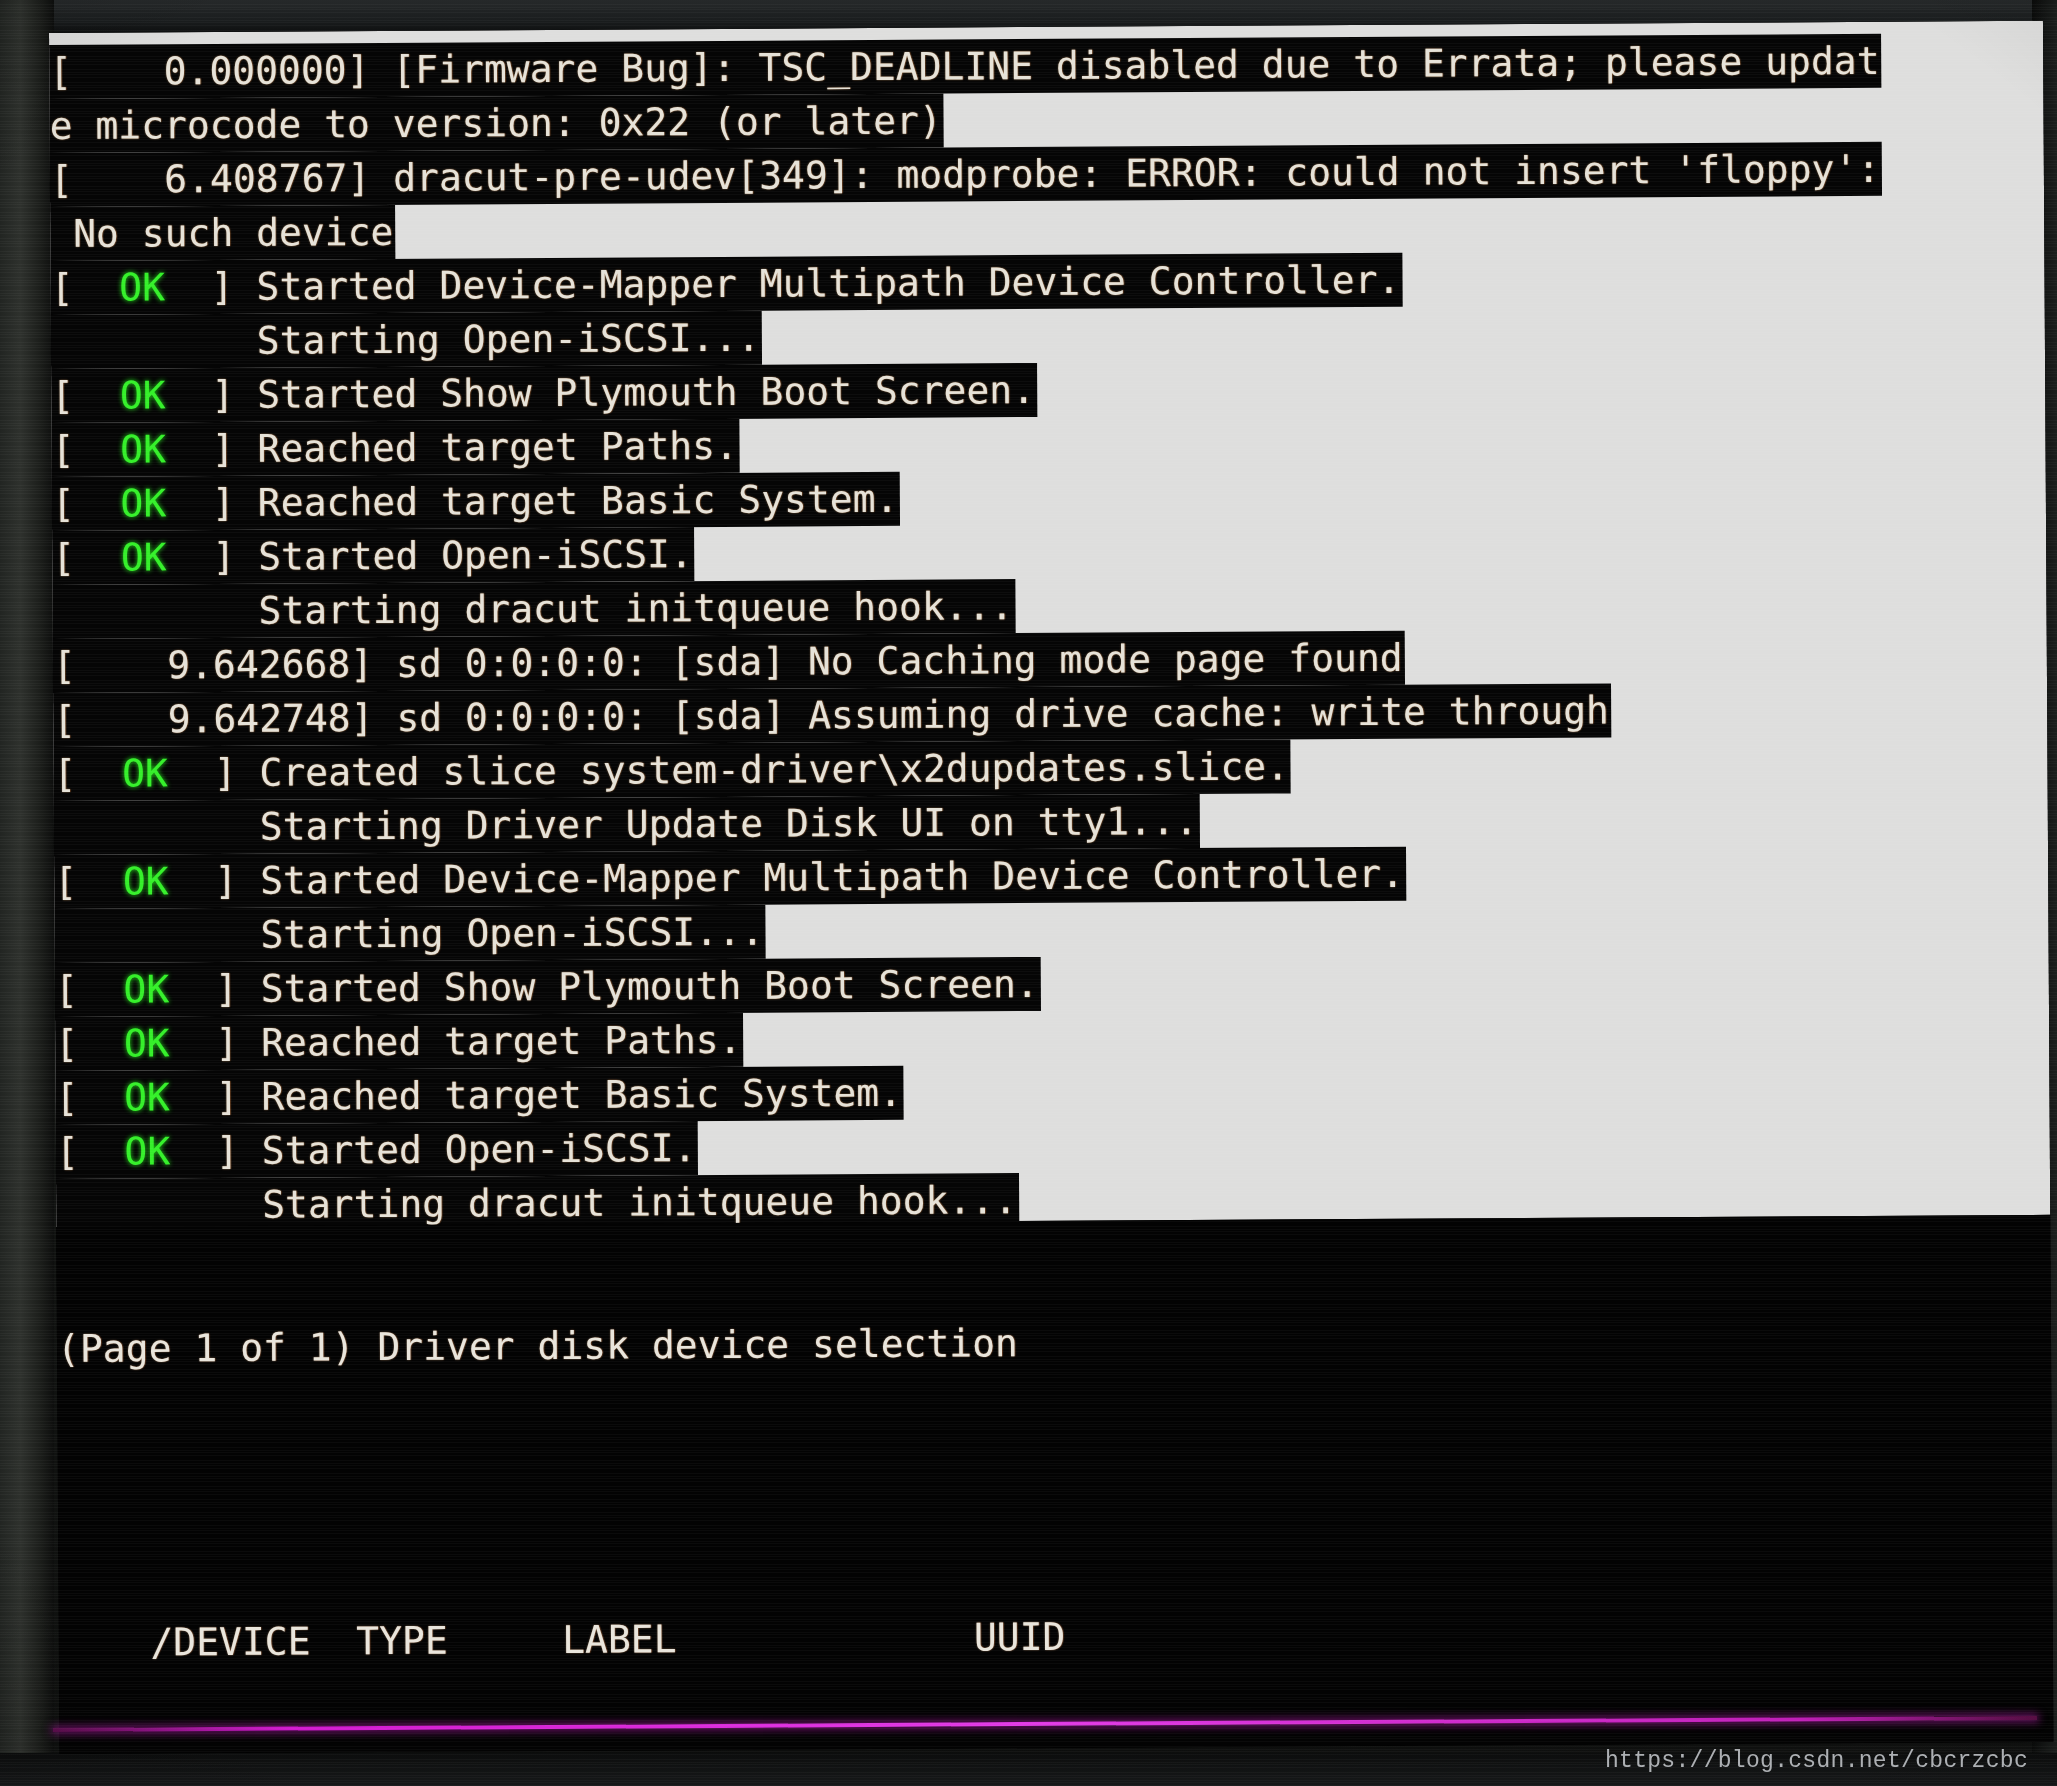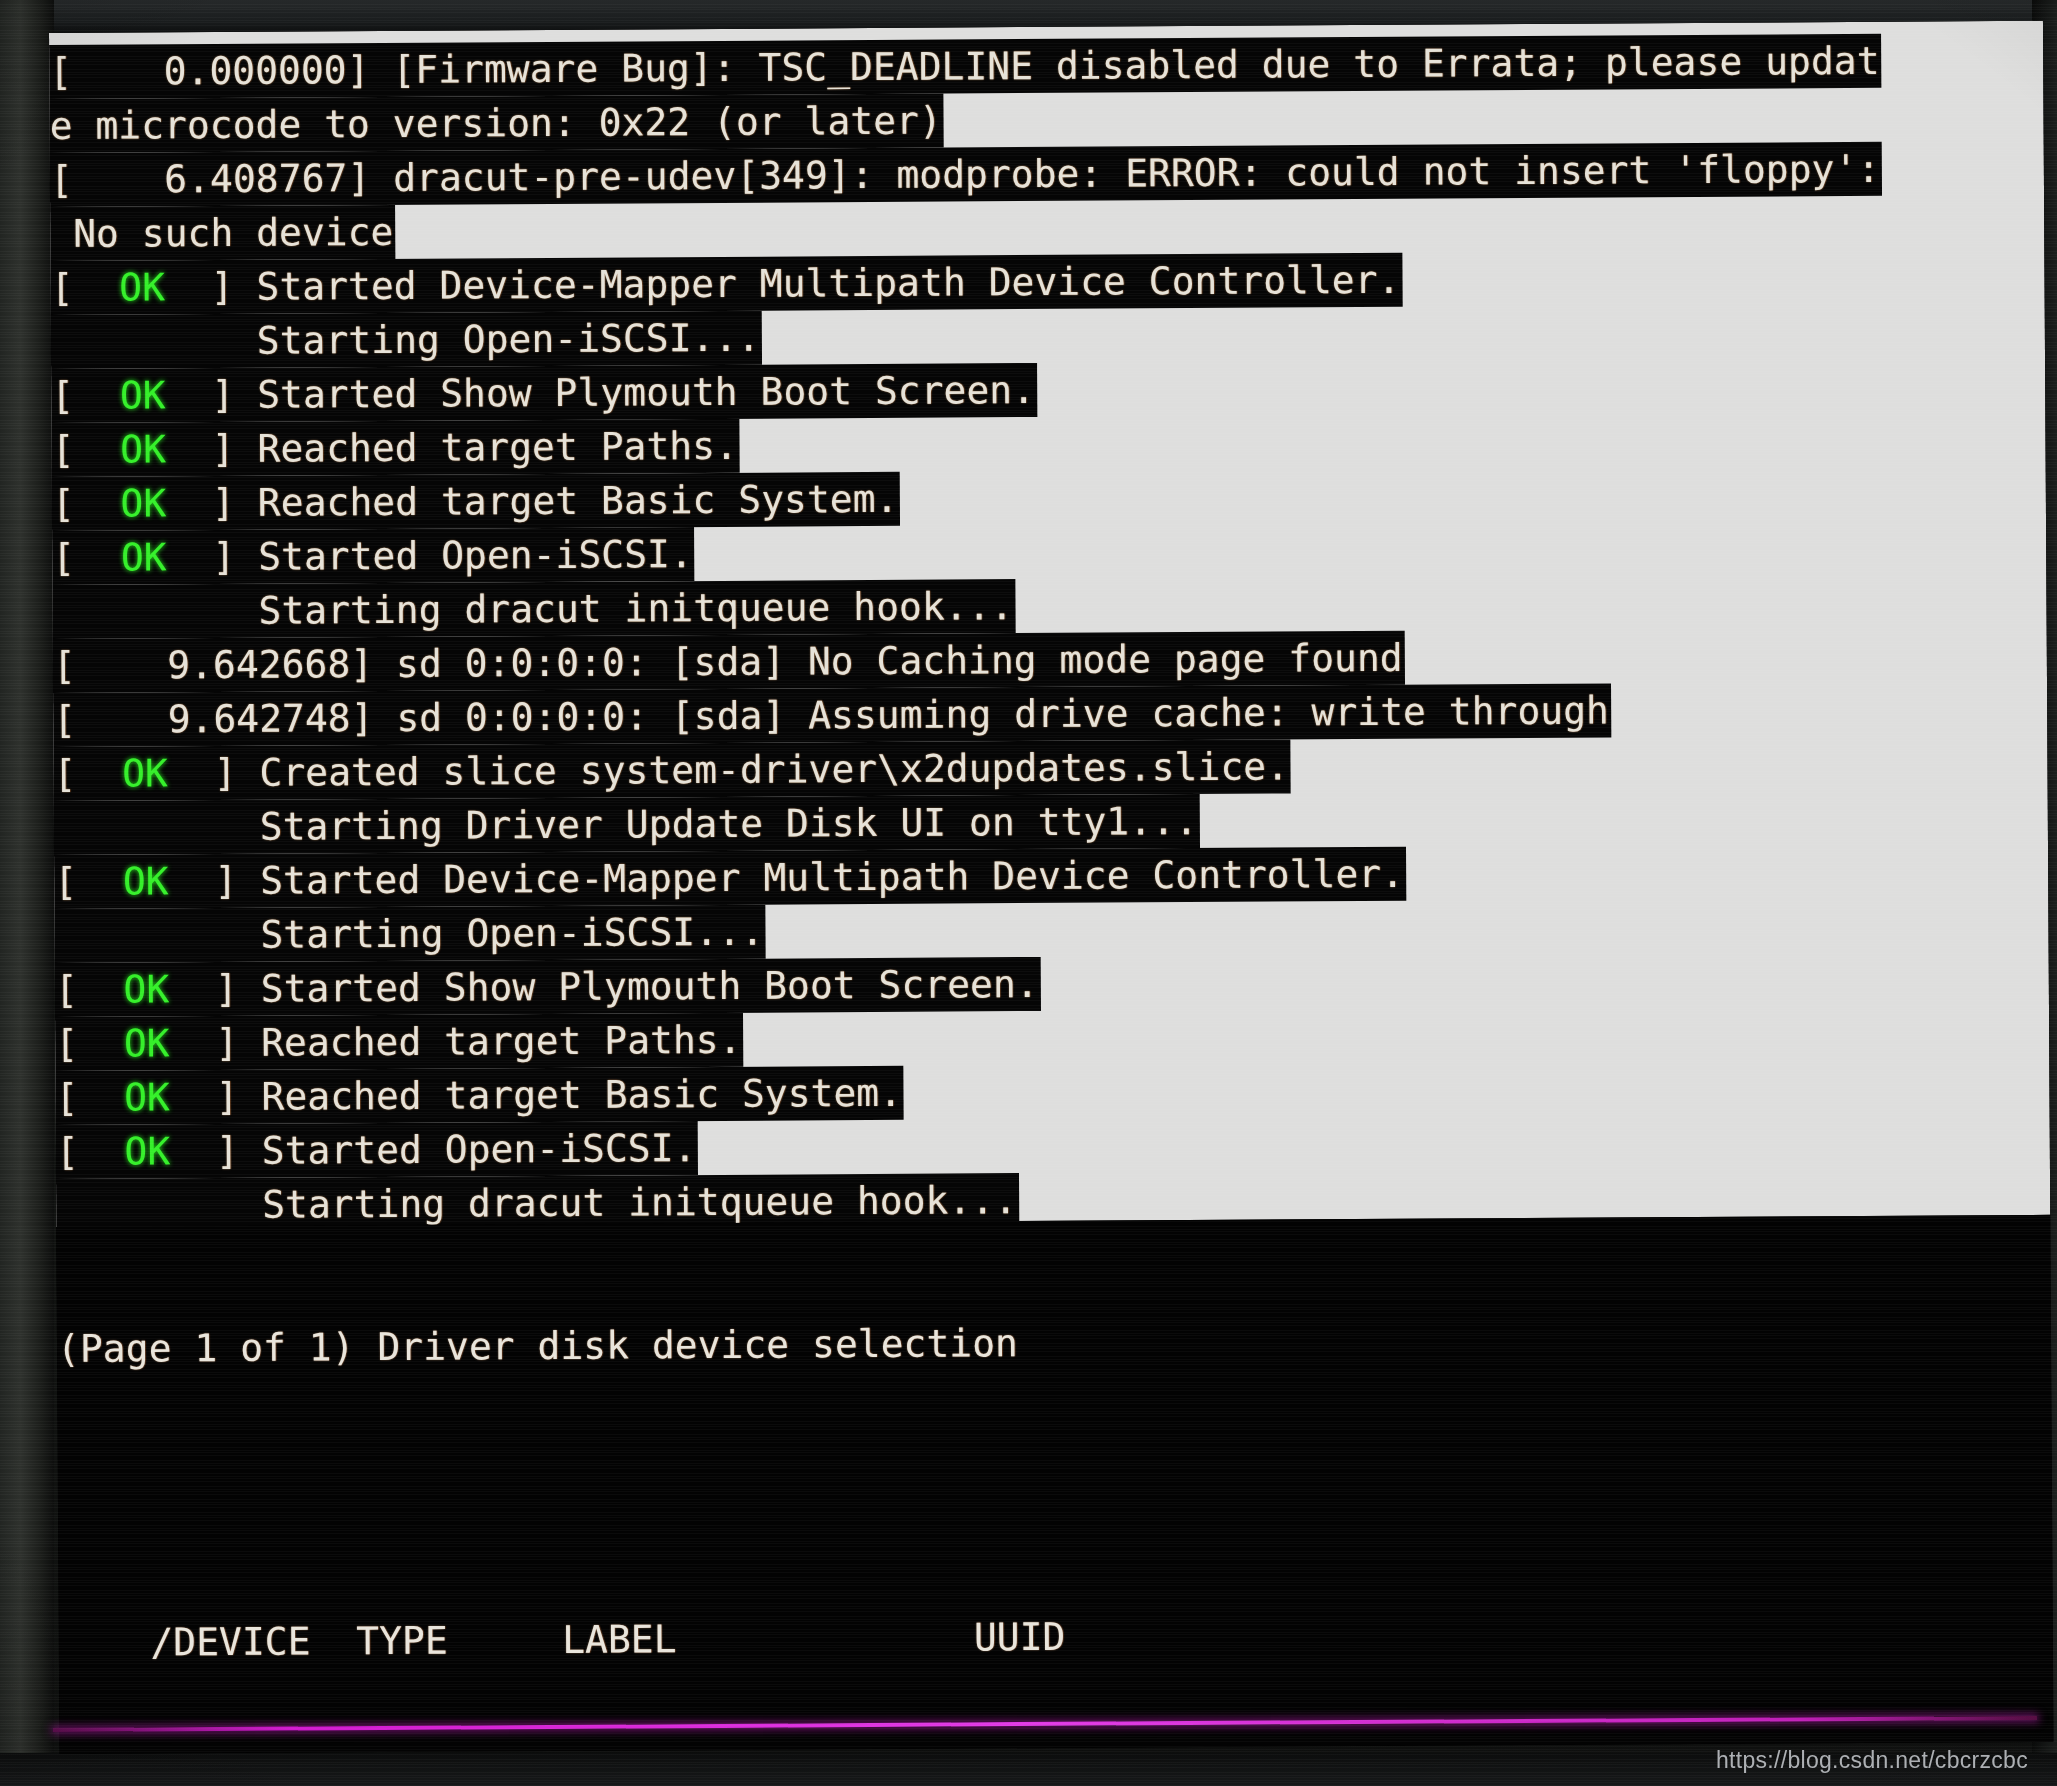--- a/index.html
+++ b/index.html
@@ -96,21 +96,21 @@
   #magenta{
     position:absolute;left:53px;bottom:54px;width:1984px;height:4.4px;
     background:linear-gradient(90deg,#5c0f4d 0%,#d21ad0 12%,#e23ae6 50%,#c01fb8 88%,#5a0f46 100%);
     box-shadow:0 0 8.8px 1.8px rgba(210,30,200,.55);
     transform:rotate(-0.35deg);transform-origin:0 0;
   }
 
   
   #watermark{
     position:absolute;right:30px;bottom:12.3px;
-    font-family:Liberation Sans, sans-serif;
+    font-family:Liberation Mono, monospace;
     font-size:23px;color:#b9bcc0;opacity:.93;letter-spacing:0.3px;
   }
 
   
   #vignette{
     position:absolute;inset:0;pointer-events:none;
     background:radial-gradient(ellipse 118% 110% at 52% 48%,rgba(0,0,0,0) 55%,rgba(0,0,0,.45) 100%);
   }
   #scan{
     position:absolute;inset:0;pointer-events:none;opacity:.16;

